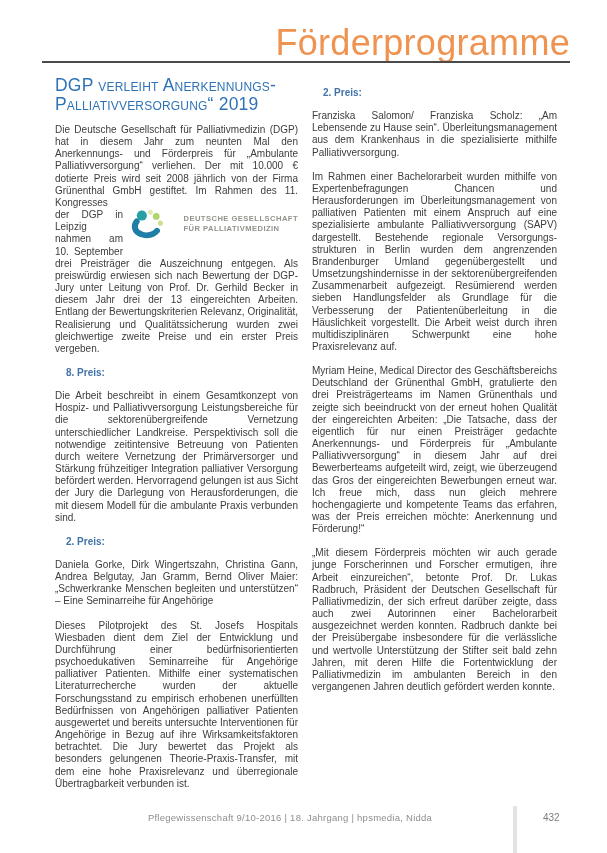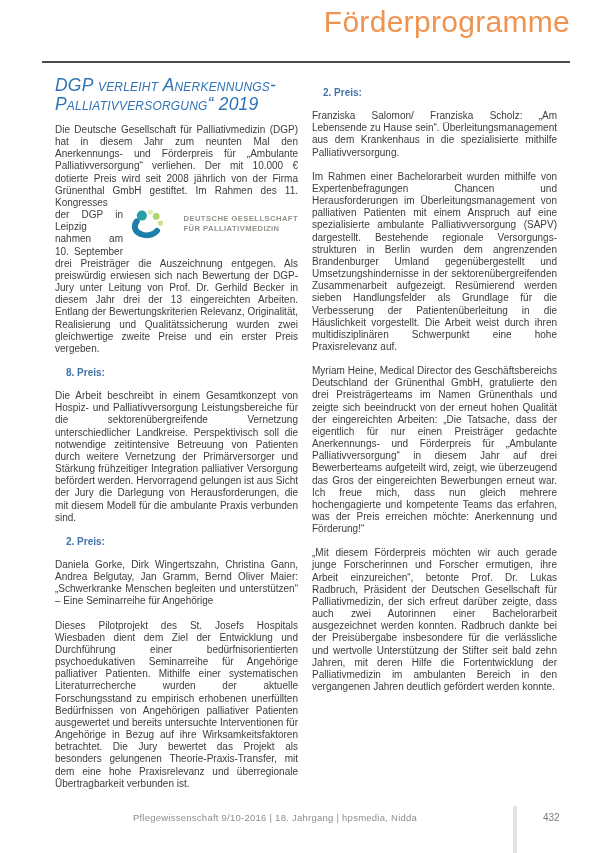--- a/index.html
+++ b/index.html
@@ -5,22 +5,22 @@
   html,body{margin:0;padding:0;background:#ffffff;}
   .page{
     position:relative;
     width:607px;height:853px;
     background:#ffffff;
     font-family:"Liberation Sans", sans-serif;
     color:#3c3c3c;
     overflow:hidden;
   }
   .masthead{
-    position:absolute;top:5px;right:37px;
-    font-size:30px;line-height:34px;
+    position:absolute;top:26px;right:37px;
+    font-size:36px;line-height:34px;
     color:#ef9351;
     font-weight:400;
     letter-spacing:0.3px;
   }
   .head-rule{
     position:absolute;top:61px;left:42px;right:37px;
     height:2px;background:#4a4a4a;
   }
   .columns{
     position:absolute;top:76px;left:55px;width:502px;
@@ -29,21 +29,21 @@
   .col{width:244px;}
   .col.right{width:246px;}
   .article-title{
     color:#2f73b6;
     font-variant:small-caps;
     font-size:17.5px;line-height:19px;
     letter-spacing:0.2px;
     margin:0 0 10px 0;
     font-weight:400;
   }
-  .article-title span{display:block;font-style:italic;}
+  .article-title span{display:block;}
   p.body{
     font-size:10px;line-height:12.15px;
     text-align:justify;
     margin:0 0 12px 0;
   }
   p.body.tight{margin-bottom:0;}
   .prize-head{
     font-size:10px;line-height:12.15px;
     font-weight:700;color:#4173a8;
     margin:11px;
@@ -55,21 +55,21 @@
     display:flex;align-items:center;gap:18px;
   }
   .logo-text{
     font-size:7.6px;line-height:10px;
     letter-spacing:0.45px;
     color:#8f948b;font-weight:700;
     white-space:nowrap;
   }
   .logo-text span{display:block;}
   .footer-line{
-    position:absolute;top:812px;left:45px;width:460px;
+    position:absolute;top:812px;left:60px;width:460px;
     text-align:center;
     font-size:9.5px;color:#8e8e8e;letter-spacing:0.25px;
   }
   .footer-bar{
     position:absolute;top:806px;left:513px;
     width:4px;height:47px;background:#e3e3e3;
   }
   .footer-page{
     position:absolute;top:812px;left:543px;
     font-size:10px;color:#7c7c7c;

